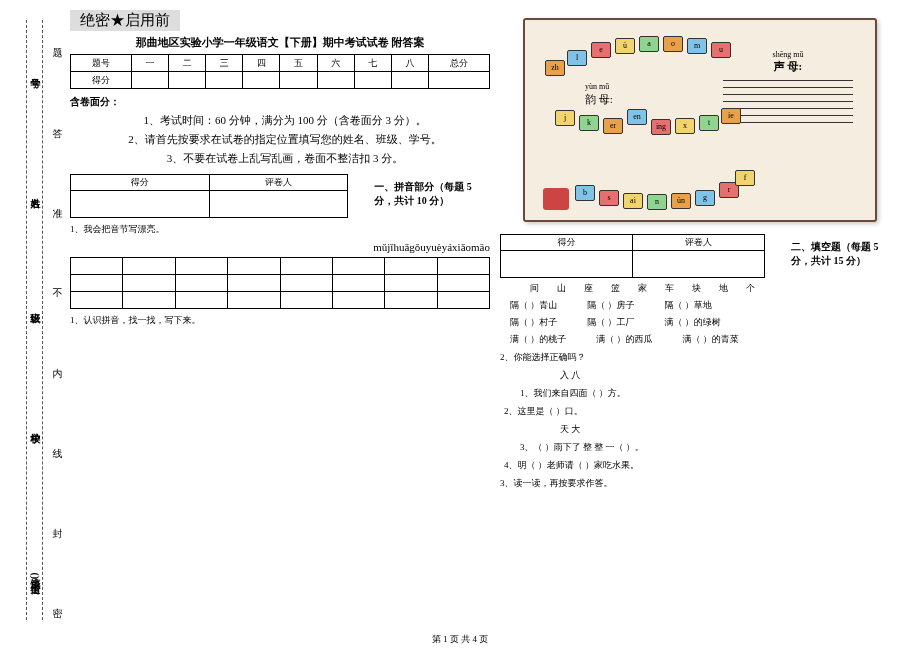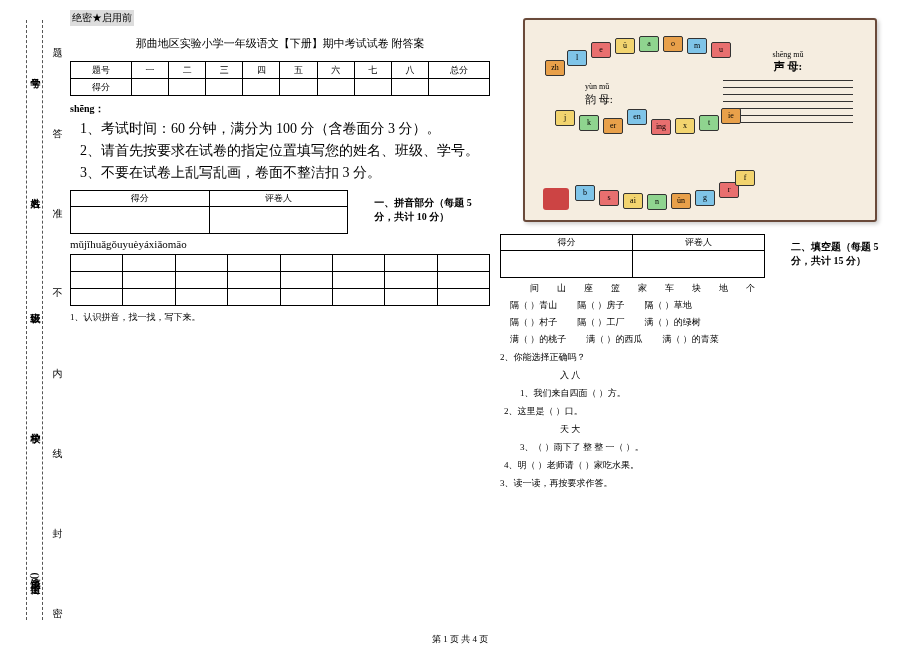--- a/index.html
+++ b/index.html
@@ -43,48 +43,49 @@
     .left-col {
       width: 420px;
       padding-right: 10px;
     }
     .right-col {
       width: 400px;
     }
     .secret {
       background: #ddd;
       display: inline-block;
-      padding: 1px 2px;
-      font-size: 10px;
+      padding: 1px 10px;
+      font-size: 15px;
     }
     .title {
       text-align: center;
-      font-weight: normal;
+      font-weight: bold;
       font-size: 11px;
-      margin: 10px 0;
+      margin: 4px 0;
     }
     table {
       border-collapse: collapse;
       width: 100%;
       font-size: 9px;
     }
     td, th {
       border: 1px solid #000;
       text-align: center;
       height: 14px;
       padding: 1px 2px;
     }
     .exam-note {
       font-weight: bold;
       font-size: 10px;
       margin: 6px 0 3px 0;
     }
     .note-item {
-      font-size: 14px;
+      font-size: 11px;
       margin: 4px 0 4px 10px;
+      text-align: center;
     }
     .score-box {
       display: inline-table;
       border-collapse: collapse;
       font-size: 9px;
       margin-top: 4px;
     }
     .score-box td {
       border: 1px solid #000;
       width: 26px;
@@ -105,21 +106,21 @@
     .q-item {
       font-size: 9px;
       margin: 5px 0;
     }
     .pinyin-table td {
       width: 40px;
       height: 14px;
     }
     .pinyin-row {
       display: flex;
-      justify-content: flex-start;
+      justify-content: flex-end;
       font-size: 11px;
       margin: 4px 0;
     }
     .illustration {
       width: 350px;
       height: 200px;
       border: 2px solid #6a4a3a;
       background: #f5ede0;
       position: relative;
       margin: 8px auto;
@@ -148,21 +149,21 @@
       border: 1px solid #333;
       font-size: 8px;
       text-align: center;
       line-height: 14px;
       border-radius: 2px;
     }
     .fill-row {
       font-size: 9px;
       margin: 4px 0 4px 10px;
       display: flex;
-      gap: 20px;
+      gap: 30px;
     }
     .footer {
       position: absolute;
       bottom: 4px;
       width: 100%;
       text-align: center;
       font-size: 9px;
     }
   </style>
 </head>
@@ -215,41 +216,42 @@
         <td></td>
             <td></td>
             <td></td>
         <td></td>
             <td></td>
             <td></td>
       </tr>
     </tbody>
       </table>
 
-    <div class="exam-note">shēng：</div>
+    <div class="exam-note">含卷面分：</div>
     <div class="note-item">1、考试时间：60 分钟，满分为 100 分（含卷面分 3 分）。</div>
     <div class="note-item">2、请首先按要求在试卷的指定位置填写您的姓名、班级、学号。</div>
     <div class="note-item">3、不要在试卷上乱写乱画，卷面不整洁扣 3 分。</div>
 
     <div style="display:flex;align-items:center;gap:6px;">
       <table class="score-box">
         <tbody>
             <tr>
               <th>得分</th>
               <th>评卷人</th>
             </tr>
         <tr>
               <td></td>
               <td></td>
             </tr>
       </tbody>
         </table>
       <span class="section-title">一、拼音部分（每题 5 分，共计 10 分）</span>
     </div>
 
+    <div class="q-item">1、我会把音节写漂亮。</div>
     <div class="pinyin-row">
       <span>mǔ</span>
       <span>jǐ</span>
       <span>huǎ</span>
       <span>gǒu</span>
       <span>yuè</span>
       <span>yá</span>
       <span>xiǎo</span>
       <span>māo</span>
     </div>

